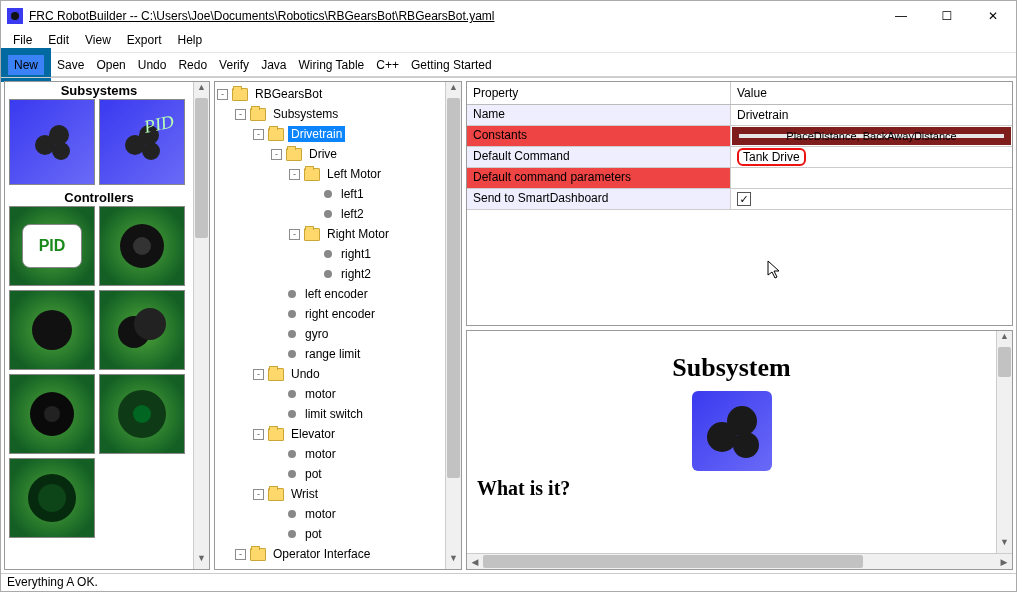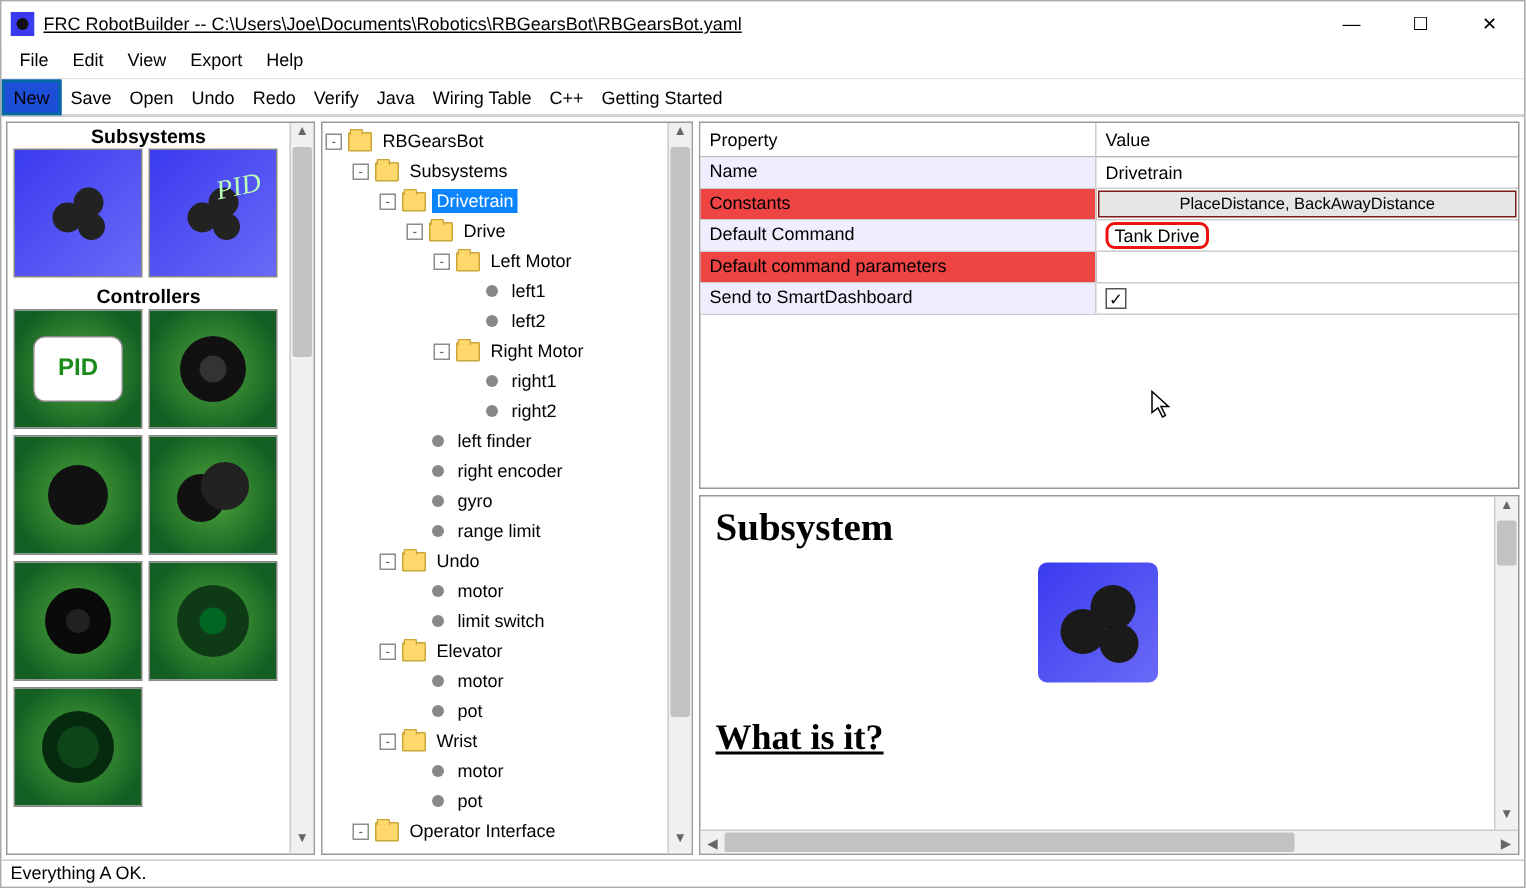--- a/index.html
+++ b/index.html
@@ -6,21 +6,21 @@
 body { font-family: "Segoe UI", Tahoma, sans-serif; font-size: 12px; background: #fff; width:1017px; height:592px; overflow:hidden; border:1px solid #aaa; display:flex; flex-direction:column; }
 .titlebar { height:30px; display:flex; align-items:center; padding:0 0 0 6px; background:#fff; }
 .titlebar .app-icon { width:16px; height:16px; margin-right:6px; }
 .titlebar .title { flex:1; font-size:12px;text-decoration:underline; }
 .winbtns { display:flex; }
 .winbtn { width:46px; height:30px; display:flex; align-items:center; justify-content:center; font-family:sans-serif; }
 .menubar { height:22px; display:flex; align-items:flex-start; padding:0 4px; border-bottom:1px solid #e5e5e5; font-size:12px; }
 .menubar span { padding:2px 8px; }
 .toolbar { height:24px; display:flex; align-items:center; font-size:12px; border-bottom:1px solid #d0d0d0; background:#fff; }
 .toolbar span { padding:3px 6px; }
-.toolbar span.sel { border:2px solid #0369a1; background:#1d4ed8; }
+.toolbar span.sel { border:7px solid #0369a1; background:#3b82f6; }
 .main { flex:1; display:flex; overflow:hidden; border-top:1px solid #ccc; }
 .palette { width:206px; border:1px solid #999; margin:3px 2px 3px 3px; display:flex; flex-direction:column; background:#fff; overflow:hidden; }
 .pal-head { font-weight:bold; font-size:13px; text-align:center; padding:1px 0; }
 .pal-row { display:flex; gap:4px; padding:0 4px 4px 4px; }
 .pal-tile { width:86px; height:86px; border:1px solid #888; display:flex; align-items:center; justify-content:center; }
 .pal-tile.small { height:80px; }
 .pal-tile.blue { background:linear-gradient(135deg,#3a3af0,#6a6af7); }
 .pal-tile.green { background:radial-gradient(circle,#4fa73a 0%,#135f24 80%); }
 .gear { width:50px; height:50px; }
 .pal-scroll { width:16px; background:#f0f0f0; border-left:1px solid #ccc; margin-left:auto; position:relative; }
@@ -46,27 +46,27 @@
 .rightpane { flex:1; display:flex; flex-direction:column; margin:3px 3px 3px 2px; gap:0; }
 .propbox { border:1px solid #999; height:245px; display:flex; flex-direction:column; }
 .prop-head { display:flex; background:#fff; border-bottom:1px solid #bbb; }
 .prop-head div { padding:4px 6px; font-size:12px; }
 .prop-head .c1 { width:264px; border-right:1px solid #ccc; }
 .prop-head .c2 { flex:1; }
 .prop-row { display:flex; border-bottom:1px solid #ccc; height:21px; align-items:stretch; }
 .prop-row .c1 { width:264px; border-right:1px solid #ccc; padding:2px 6px; background:#eef; }
 .prop-row .c2 { flex:1; padding:2px 6px; display:flex; align-items:center; }
 .prop-row.alt .c1 { background:#ef4444; }
-.prop-row .c2.btn { background:#e6e6e6; border:1px solid #7f1d1d; margin:1px; justify-content:center; font-size:11px;}
+.prop-row .c2.btn { background:#e6e6e6; border:7px solid #7f1d1d; margin:1px; justify-content:center; font-size:11px;}
 .highlight { border:2px solid #e11; border-radius:6px; padding:0 4px; display:inline-block; }
 .checkbox { width:14px; height:14px; border:1px solid #555; display:inline-flex; align-items:center; justify-content:center; font-size:11px; }
 .docbox { border:1px solid #999; flex:1; margin-top:4px; display:flex; flex-direction:column; overflow:hidden; }
 .docbody { flex:1; overflow:auto; position:relative; padding:6px 10px; font-family:"Times New Roman",serif; }
-.docbody h1 { font-size:26px; font-weight:bold; text-align:left; margin:0 0 8px 0; }
-.docbody h2 { font-size:24px; font-weight:bold; margin-top:24px;text-decoration:underline; }
+.docbody h1 { font-size:26px; font-weight:bold; text-align:center; margin:16px 0 8px 0; }
+.docbody h2 { font-size:20px; font-weight:bold; margin-top:6px; }
 .doc-icon { width:80px; height:80px; margin:4px auto; display:block; background:linear-gradient(135deg,#3a3af0,#6a6af7); border-radius:6px; }
 .doc-vscroll { width:16px; background:#f0f0f0; border-left:1px solid #ccc; position:relative;}
 .doc-vscroll .thumb{position:absolute; left:1px; right:1px; top:16px; height:30px; background:#c2c2c2; border-radius:2px;}
 .doc-vscroll .arr{position:absolute; left:0; right:0; height:16px; text-align:center; font-size:9px; color:#666;}
 .doc-vscroll .arr.top{top:0}.doc-vscroll .arr.bot{bottom:0}
 .doc-hscroll { height:16px; background:#f0f0f0; border-top:1px solid #ccc; position:relative;}
 .doc-hscroll .thumb{position:absolute; top:1px; bottom:1px; left:16px; width:380px; background:#c2c2c2; border-radius:2px;}
 .doc-hscroll .arr{position:absolute; top:0; bottom:0; width:16px; text-align:center; font-size:9px; color:#666; line-height:16px;}
 .doc-hscroll .arr.l{left:0}.doc-hscroll .arr.r{right:0}
 .docwrap { flex:1; display:flex; overflow:hidden; }
@@ -274,21 +274,21 @@
           <span class="sp" style="width: 15px;"></span>
           <span class="dot"></span>
           <span class="lbl">right2</span>
         </div>
         <div class="node">
           <span class="sp"></span>
           <span class="sp"></span>
           <span class="sp"></span>
           <span class="sp" style="width: 15px;"></span>
           <span class="dot"></span>
-          <span class="lbl">left finder</span>
+          <span class="lbl">left encoder</span>
         </div>
         <div class="node">
           <span class="sp"></span>
           <span class="sp"></span>
           <span class="sp"></span>
           <span class="sp" style="width: 15px;"></span>
           <span class="dot"></span>
           <span class="lbl">right encoder</span>
         </div>
         <div class="node">

